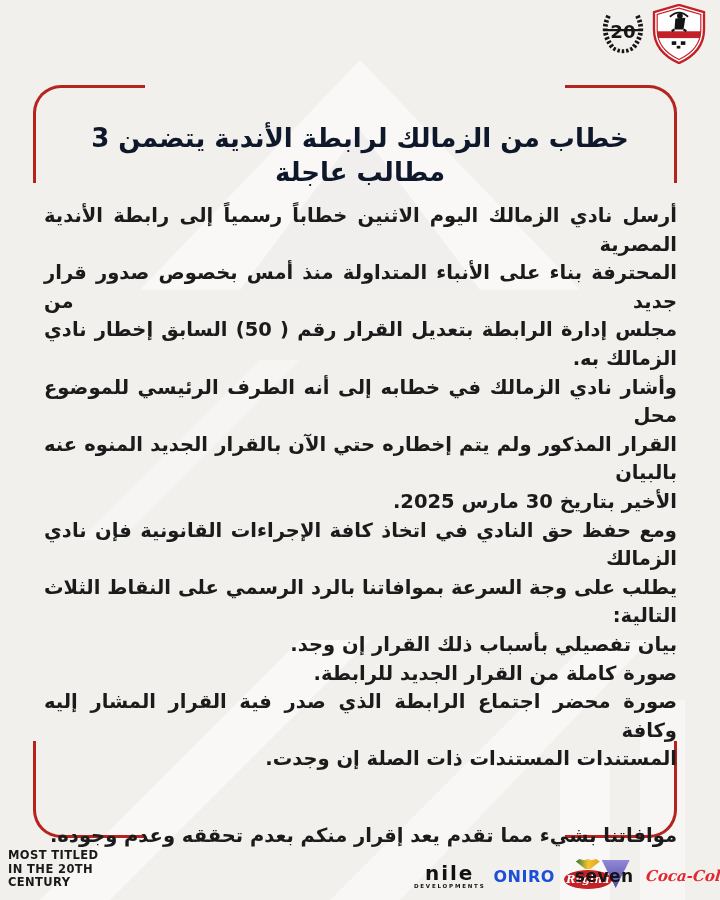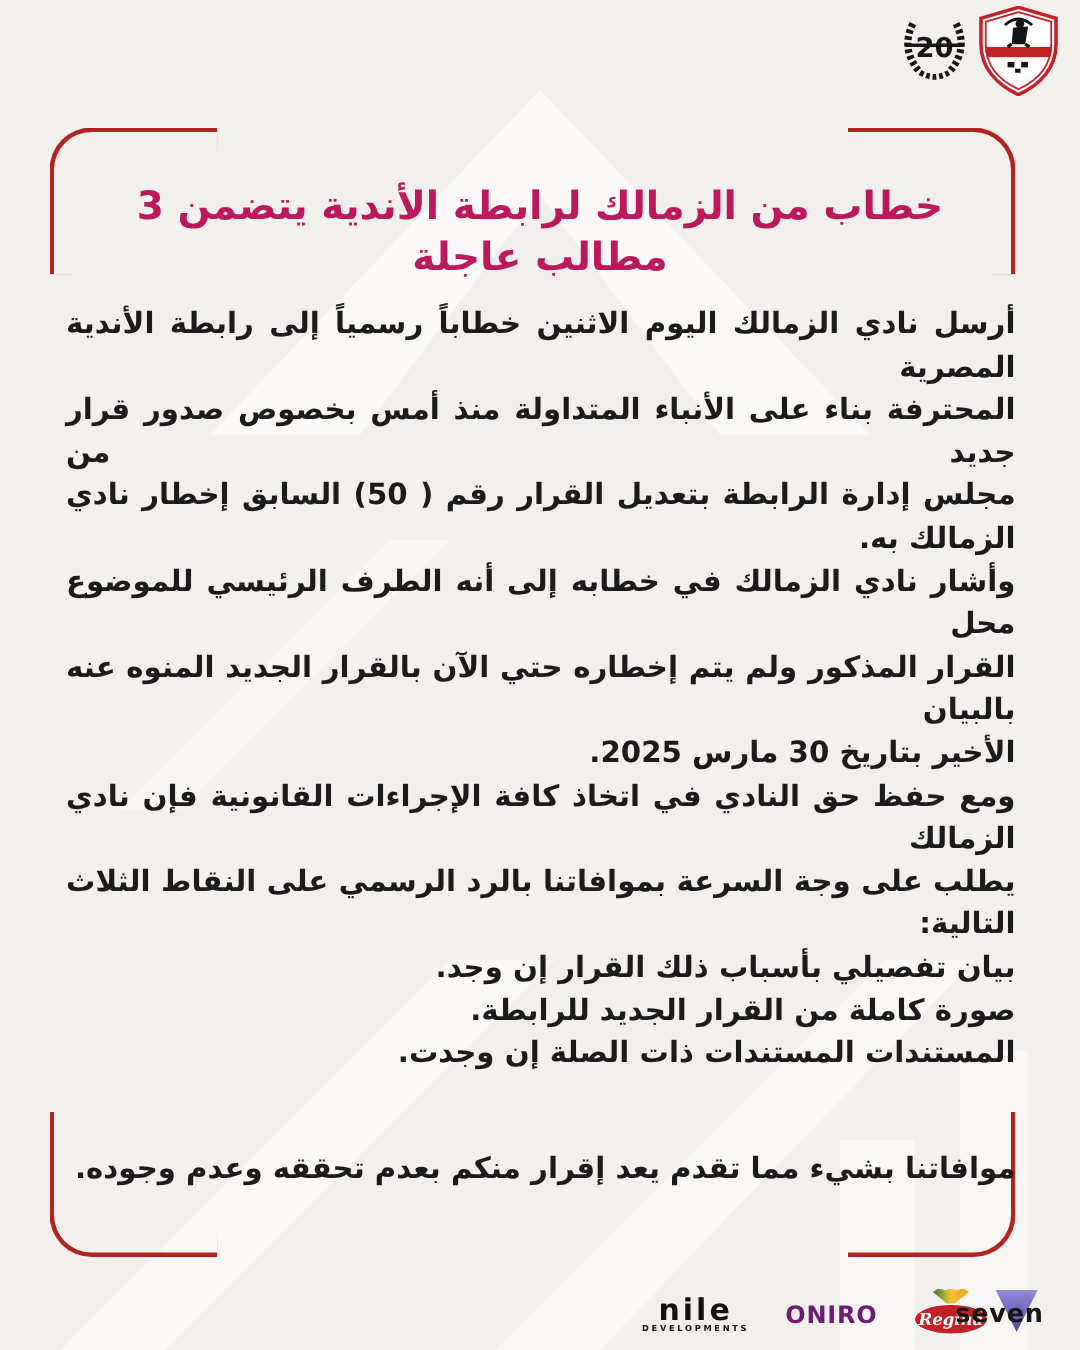--- a/index.html
+++ b/index.html
@@ -18,46 +18,46 @@
   
   .bracket { position:absolute; border:0 solid #b5231f; }
   .bracket.tl { left:33px;  top:85px;  width:112px; height:98px; border-top-width:3px; border-left-width:3px;  border-top-left-radius:28px; }
   .bracket.tr { left:565px; top:85px;  width:112px; height:98px; border-top-width:3px; border-right-width:3px; border-top-right-radius:28px; }
   .bracket.bl { left:33px;  top:741px; width:112px; height:97px; border-bottom-width:3px; border-left-width:3px;  border-bottom-left-radius:28px; }
   .bracket.br { left:565px; top:741px; width:112px; height:97px; border-bottom-width:3px; border-right-width:3px; border-bottom-right-radius:28px; }
 
   .title {
     position:absolute; top:121px; left:55px; right:55px;
     direction:rtl; text-align:center;
-    font-size:26px; font-weight:bold; color:#be185d; line-height:34px;
+    font-size:26px; font-weight:bold; color:#0f172a; line-height:34px;
   }
 
   .body-text {
     position:absolute; left:44px; top:202px; width:633px;
     direction:rtl; color:#1b1b1b;
     font-size:19.5px; font-weight:bold; line-height:28.6px;
   }
   .section + .section { margin-top:48px; }
   .line { text-align:justify; text-align-last:justify; }
   .line.end { text-align-last:right; }
 
   .most-titled {
     position:absolute; left:8px; top:849px;
     font-size:11.5px; font-weight:bold; color:#191919;
     line-height:13.5px; letter-spacing:.4px;
   }
 
   .sponsors {
     position:absolute; left:428px; right:4px; top:856px; height:40px;
-    display:flex; align-items:center; justify-content:flex-start; gap:24px;
+    display:flex; align-items:center; justify-content:center; gap:8px;
   }
   .sp-nile { display:flex; flex-direction:column; align-items:center; color:#111; }
   .sp-nile .nile-word { font-size:20px; font-weight:bold; letter-spacing:2px; line-height:18px; }
   .sp-nile .nile-sub  { font-size:5.5px; font-weight:bold; letter-spacing:1.8px; margin-top:1px; }
-  .sp-oniro { font-size:16px; font-weight:bold; color:#701a75; letter-spacing:.5px; }
+  .sp-oniro { font-size:16px; font-weight:bold; color:#1d4ed8; letter-spacing:.5px; }
   .sp-regina { position:relative; width:50px; height:34px; }
   .sp-regina .fan {
     position:absolute; left:13px; top:0; width:24px; height:12px;
     background:linear-gradient(90deg,#2f7a33,#f4c430,#e8a020);
     clip-path:polygon(50% 100%, 0 20%, 15% 0, 35% 10%, 50% 0, 65% 10%, 85% 0, 100% 20%);
   }
   .sp-regina .oval {
     position:absolute; left:0; top:10px; width:50px; height:21px;
     background:#c42127; border-radius:50%; border:1.5px solid #fff;
     display:flex; align-items:center; justify-content:center;
@@ -131,27 +131,33 @@
         <div class="line">أرسل نادي الزمالك اليوم الاثنين خطاباً رسمياً إلى رابطة الأندية المصرية</div>
         <div class="line">المحترفة بناء على الأنباء المتداولة منذ أمس بخصوص صدور قرار جديد من</div>
         <div class="line end">مجلس إدارة الرابطة بتعديل القرار رقم ( 50) السابق إخطار نادي الزمالك به.</div>
         <div class="line">وأشار  نادي الزمالك في خطابه إلى أنه الطرف الرئيسي للموضوع محل</div>
         <div class="line">القرار المذكور ولم يتم إخطاره حتي الآن بالقرار الجديد المنوه عنه بالبيان</div>
         <div class="line end">الأخير بتاريخ 30 مارس 2025.</div>
         <div class="line">ومع حفظ حق النادي في اتخاذ كافة الإجراءات القانونية فإن نادي الزمالك</div>
         <div class="line end">يطلب على وجة السرعة بموافاتنا بالرد الرسمي على النقاط الثلاث التالية:</div>
         <div class="line end">بيان تفصيلي بأسباب ذلك القرار إن وجد.</div>
         <div class="line end">صورة كاملة من القرار الجديد للرابطة.</div>
+        <div class="line">صورة محضر اجتماع الرابطة الذي صدر فية القرار المشار إليه وكافة</div>
         <div class="line end">المستندات المستندات ذات الصلة إن وجدت.</div>
       </div>
       <div class="section">
         <div class="line end">موافاتنا بشيء مما تقدم يعد إقرار منكم بعدم تحققه وعدم وجوده.</div>
       </div>
     </div>
 
+  <div class="most-titled">
+    <div>MOST TITLED</div>
+    <div>IN THE 20TH</div>
+    <div>CENTURY</div>
+  </div>
 
   <div class="sponsors">
     <div class="sp-nile">
       <span class="nile-word">nile</span>
       <span class="nile-sub">DEVELOPMENTS</span>
     </div>
     <div class="sp-oniro">ONIRO</div>
     <div class="sp-regina">
       <div class="fan"></div>
       <div class="oval">

